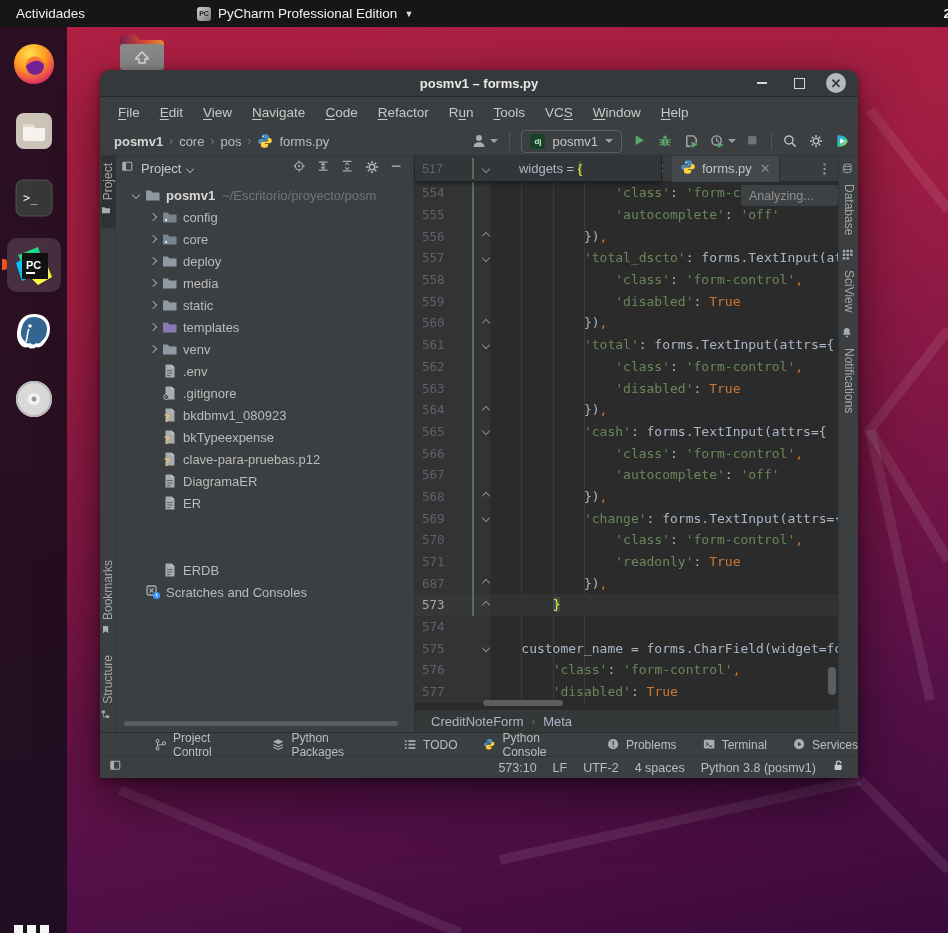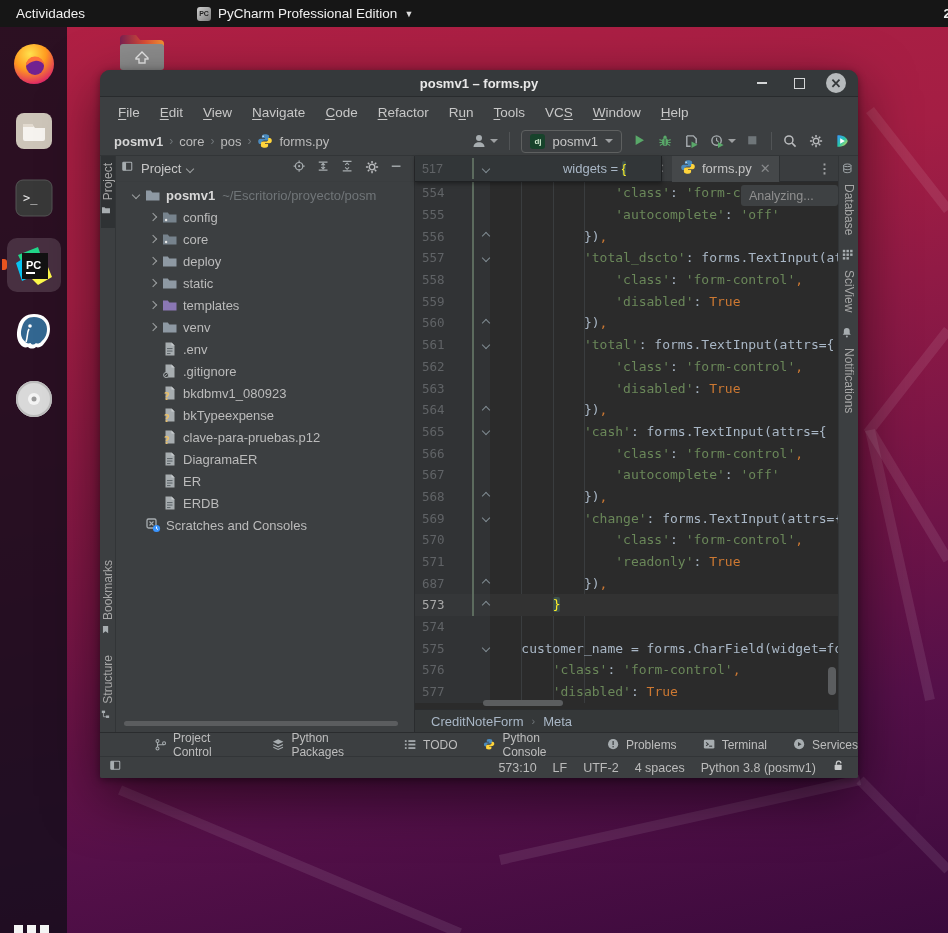--- a/index.html
+++ b/index.html
@@ -519,20 +519,33 @@
               <span class="chevbox">
                 <span class="chv r"></span>
               </span>
               <span class="ticon">
                 <span style="display: inline-flex;">
                   <svg width="17" height="16" viewBox="0 0 16 16">
                     <path d="M1.5 3.5h4.8l1.5 1.9h7.2v8h-13.5z" fill="#8e99a3"></path>
                   </svg>
                 </span>
               </span>
+              <span class="nm">media</span>
+            </div>
+            <div class="trow" style="padding-left: 29px;">
+              <span class="chevbox">
+                <span class="chv r"></span>
+              </span>
+              <span class="ticon">
+                <span style="display: inline-flex;">
+                  <svg width="17" height="16" viewBox="0 0 16 16">
+                    <path d="M1.5 3.5h4.8l1.5 1.9h7.2v8h-13.5z" fill="#8e99a3"></path>
+                  </svg>
+                </span>
+              </span>
               <span class="nm">static</span>
             </div>
             <div class="trow" style="padding-left: 29px;">
               <span class="chevbox">
                 <span class="chv r"></span>
               </span>
               <span class="ticon">
                 <span style="display: inline-flex;">
                   <svg width="17" height="16" viewBox="0 0 16 16">
                     <path d="M1.5 3.5h4.8l1.5 1.9h7.2v8h-13.5z" fill="#8a77b4"></path>
@@ -645,21 +658,21 @@
                     <path d="M3.5 1.5h6l3 3v10h-9z" fill="#a7adb0"></path>
                     <path d="M9.5 1.5l3 3h-3z" fill="#caced0"></path>
                     <rect x="5" y="7" width="5.5" height="1.1" fill="#5f676b"></rect>
                     <rect x="5" y="9.5" width="5.5" height="1.1" fill="#5f676b"></rect>
                     <rect x="5" y="12" width="3.5" height="1.1" fill="#5f676b"></rect>
                   </svg>
                 </span>
               </span>
               <span class="nm">ER</span>
             </div>
-            <div class="trow" style="padding-left: 29px;">
+            <div class="trow" style="padding-left: 29px; margin-top: 45px;">
               <span class="chevbox"></span>
               <span class="ticon">
                 <span style="display: inline-flex;">
                   <svg width="16" height="16" viewBox="0 0 16 16">
                     <path d="M3.5 1.5h6l3 3v10h-9z" fill="#a7adb0"></path>
                     <path d="M9.5 1.5l3 3h-3z" fill="#caced0"></path>
                     <rect x="5" y="7" width="5.5" height="1.1" fill="#5f676b"></rect>
                     <rect x="5" y="9.5" width="5.5" height="1.1" fill="#5f676b"></rect>
                     <rect x="5" y="12" width="3.5" height="1.1" fill="#5f676b"></rect>
                   </svg>
@@ -694,21 +707,21 @@
                     <path d="M8 1.2c-2.6 0-3.1 1.1-3.1 2.2v1.5H8v.9H3.4c-1.3 0-2.2 1-2.2 2.7 0 1.6.9 2.6 2.2 2.6h1.4V9.6c0-1.3 1.1-2.2 2.3-2.2h3c1.1 0 2-.9 2-2V3.4c0-1.2-.7-2.2-4.1-2.2z" fill="#4b8bbe"></path>
                     <path d="M8 14.8c2.6 0 3.1-1.1 3.1-2.2v-1.5H8v-.9h4.6c1.3 0 2.2-1 2.2-2.7 0-1.6-.9-2.6-2.2-2.6h-1.4v1.5c0 1.3-1.1 2.2-2.3 2.2h-3c-1.1 0-2 .9-2 2v2c0 1.2.7 2.2 4.1 2.2z" fill="#ffd43b"></path>
                     <circle cx="6.1" cy="3.3" r=".7" fill="#fff"></circle>
                   </svg>
                 </span></span>
             <span>forms.py</span>
             <span class="tx">✕</span>
           </div>
           <span class="tabmore">⋮</span>
           <div class="sticky" id="sticky">
-              <div class="cl" style="width: 247px; gap: 44px;">
+              <div class="cl" style="width: 247px;">
                 <span class="gut" style="background: transparent;">
                   <span class="ln">517</span>
                   <span class="vcs"></span>
                   <span class="foldc">
                     <span class="fch start"></span>
                   </span>
                 </span>
                 <span class="codeln"><span class="seg-p">        </span><span class="seg-p">widgets = </span><span class="seg-y">{</span></span>
               </div>
             </div>

